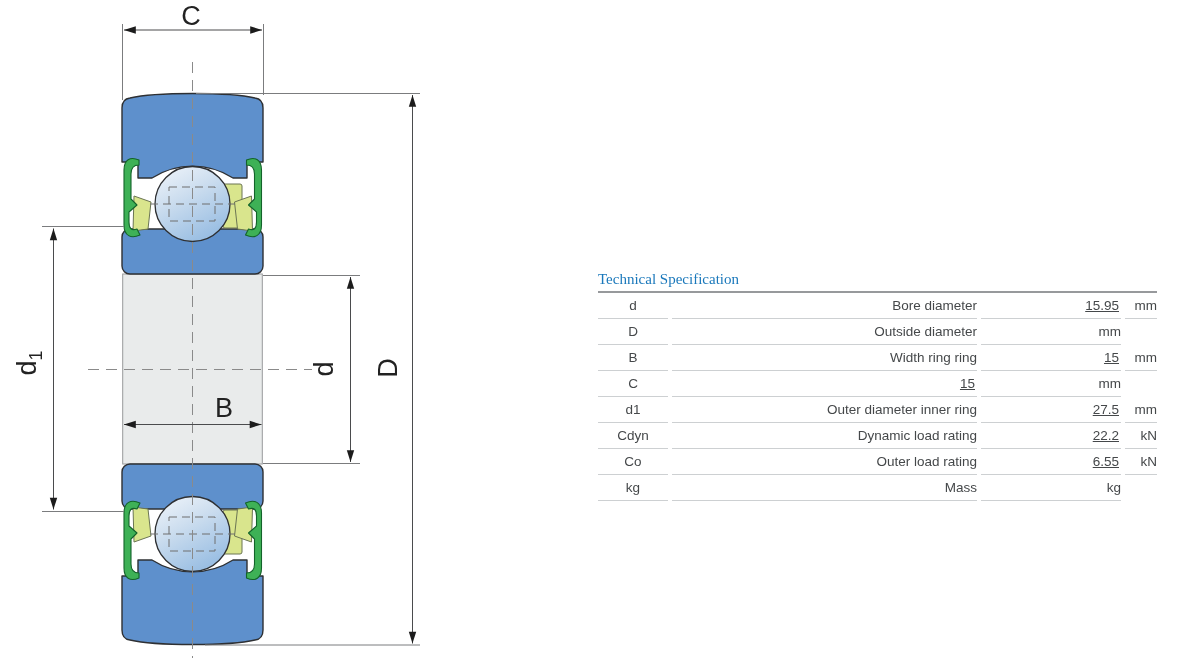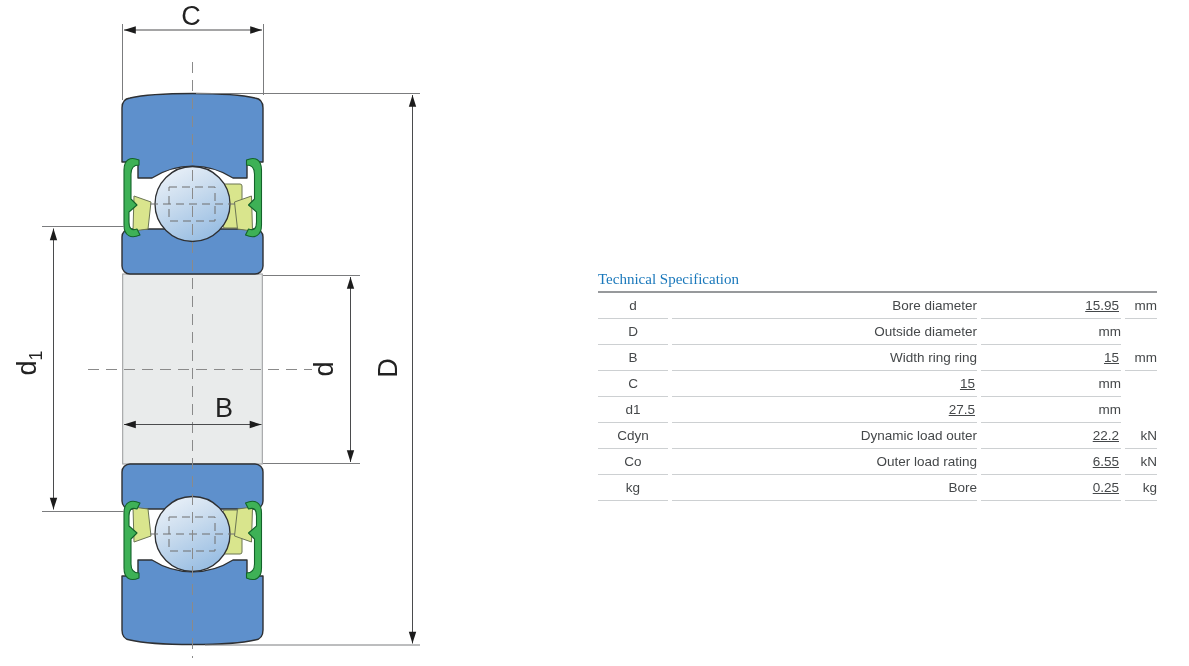--- a/index.html
+++ b/index.html
@@ -162,36 +162,36 @@
       <div class="cell-value">15</div>
       <div class="cell-unit">mm</div>
     </div>
     <div class="spec-row">
       <div class="cell-symbol">C</div>
       <div class="cell-value">15</div>
       <div class="cell-unit">mm</div>
     </div>
     <div class="spec-row">
       <div class="cell-symbol">d1</div>
+      <div class="cell-desc">Outer diameter inner ring</div>
       <div class="cell-value">27.5</div>
       <div class="cell-unit">mm</div>
     </div>
     <div class="spec-row">
       <div class="cell-symbol">Cdyn</div>
-      <div class="cell-desc">Dynamic load outer</div>
+      <div class="cell-desc">Dynamic load rating</div>
       <div class="cell-value">22.2</div>
       <div class="cell-unit">kN</div>
     </div>
     <div class="spec-row">
       <div class="cell-symbol">Co</div>
       <div class="cell-desc">Outer load rating</div>
       <div class="cell-value">6.55</div>
       <div class="cell-unit">kN</div>
     </div>
     <div class="spec-row">
       <div class="cell-symbol">kg</div>
-      <div class="cell-desc">Bore</div>
-      <div class="cell-value">0.25</div>
+      <div class="cell-desc">Mass</div>
       <div class="cell-unit">kg</div>
     </div>
   </div>
 
 </div>
 
 </body></html>

